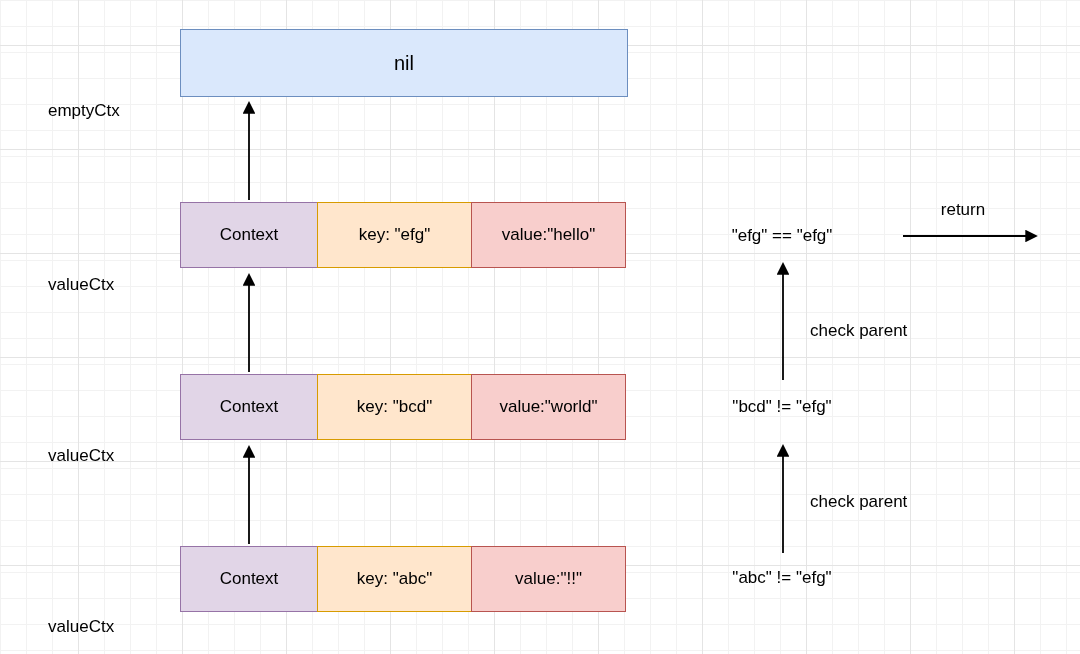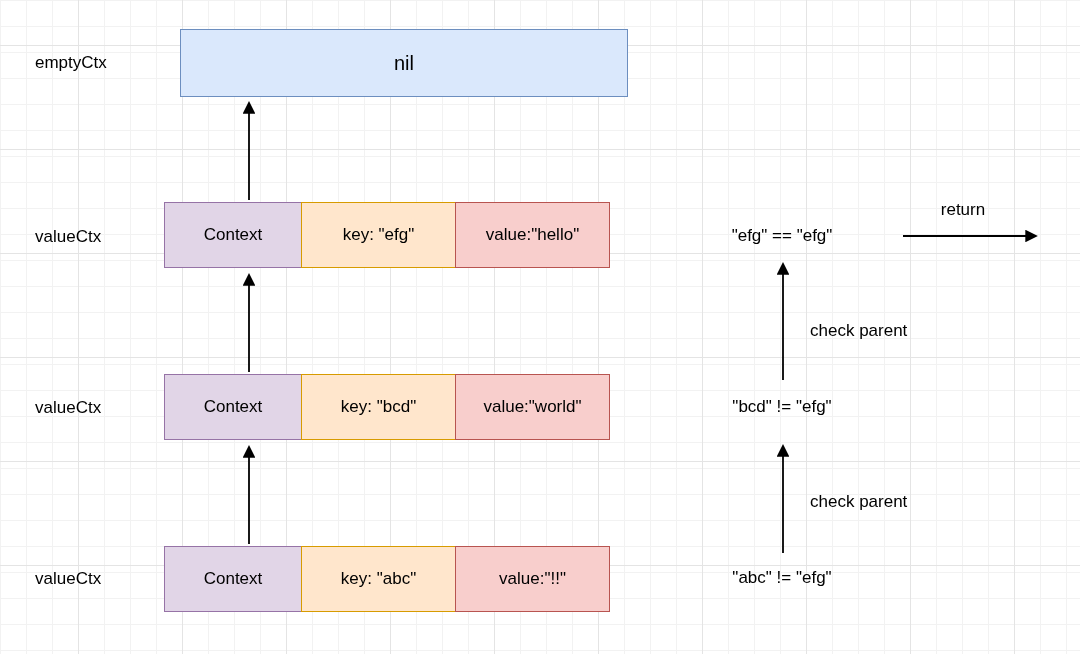--- a/index.html
+++ b/index.html
@@ -13,36 +13,37 @@
     background-image:
       linear-gradient(to right, #e4e4e4 1px, transparent 1px),
       linear-gradient(to bottom, #e4e4e4 1px, transparent 1px),
       linear-gradient(to right, #f2f2f2 1px, transparent 1px),
       linear-gradient(to bottom, #f2f2f2 1px, transparent 1px);
     background-size:104px 104px,104px 104px,26px 26px,26px 26px;
     background-position:78px 45px,78px 45px,0 0,0 0;
   }
   .row-label{
     position:absolute;
-    left:35px;width:120px;height:22px;
+    left:48px;width:120px;height:22px;
     font-size:17px;line-height:22px;
     text-align:left;
+    margin-top:48px;
   }
   .shape{
     position:absolute;
     box-sizing:border-box;
     display:flex;align-items:center;justify-content:center;
     font-size:20px;
   }
   .nil-box{
     left:180px;width:448px;height:68px;
     background:#dae8fc;border:1px solid #6c8ebf;
   }
   .ctx-row{
-    position:absolute;left:164px;width:448px;height:66px;
+    position:absolute;left:180px;width:448px;height:66px;
     display:flex;
   }
   .seg{
     box-sizing:border-box;
     display:flex;align-items:center;justify-content:center;
     font-size:17px;height:100%;
   }
   .seg-context{width:138px;background:#e1d5e7;border:1px solid #9673a6;}
   .seg-key{width:155px;background:#ffe6cc;border:1px solid #d79b00;margin-left:-1px;}
   .seg-value{width:155px;background:#f8cecc;border:1px solid #b85450;margin-left:-1px;}

